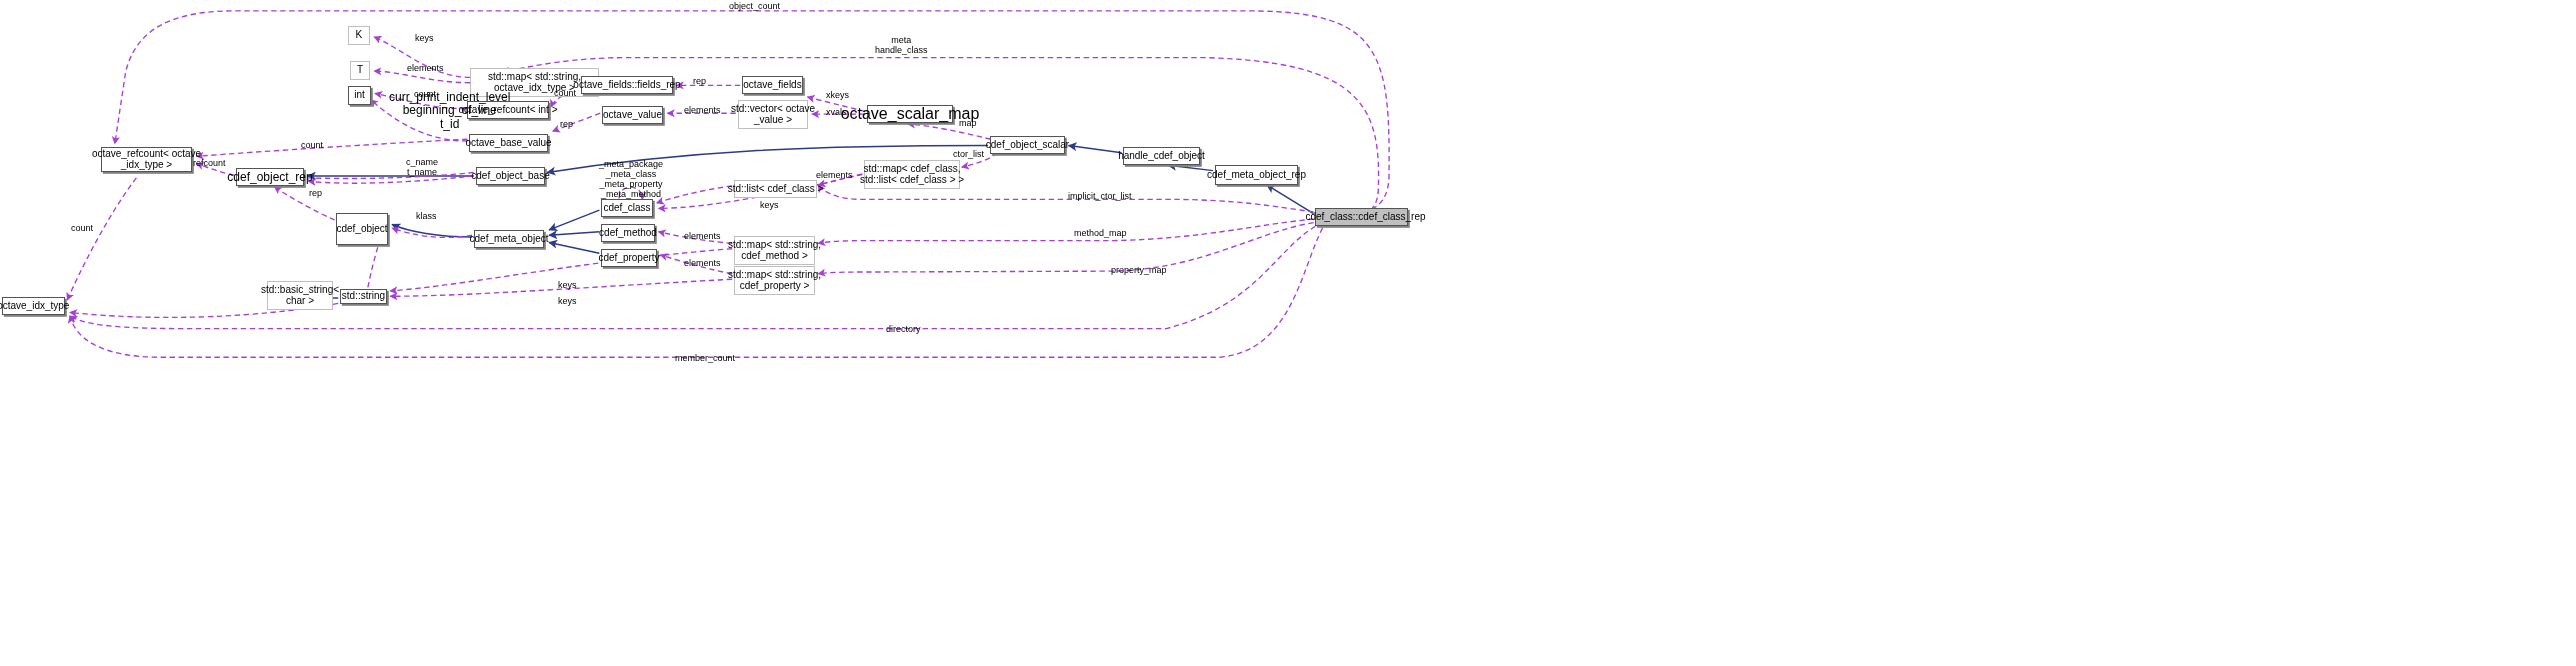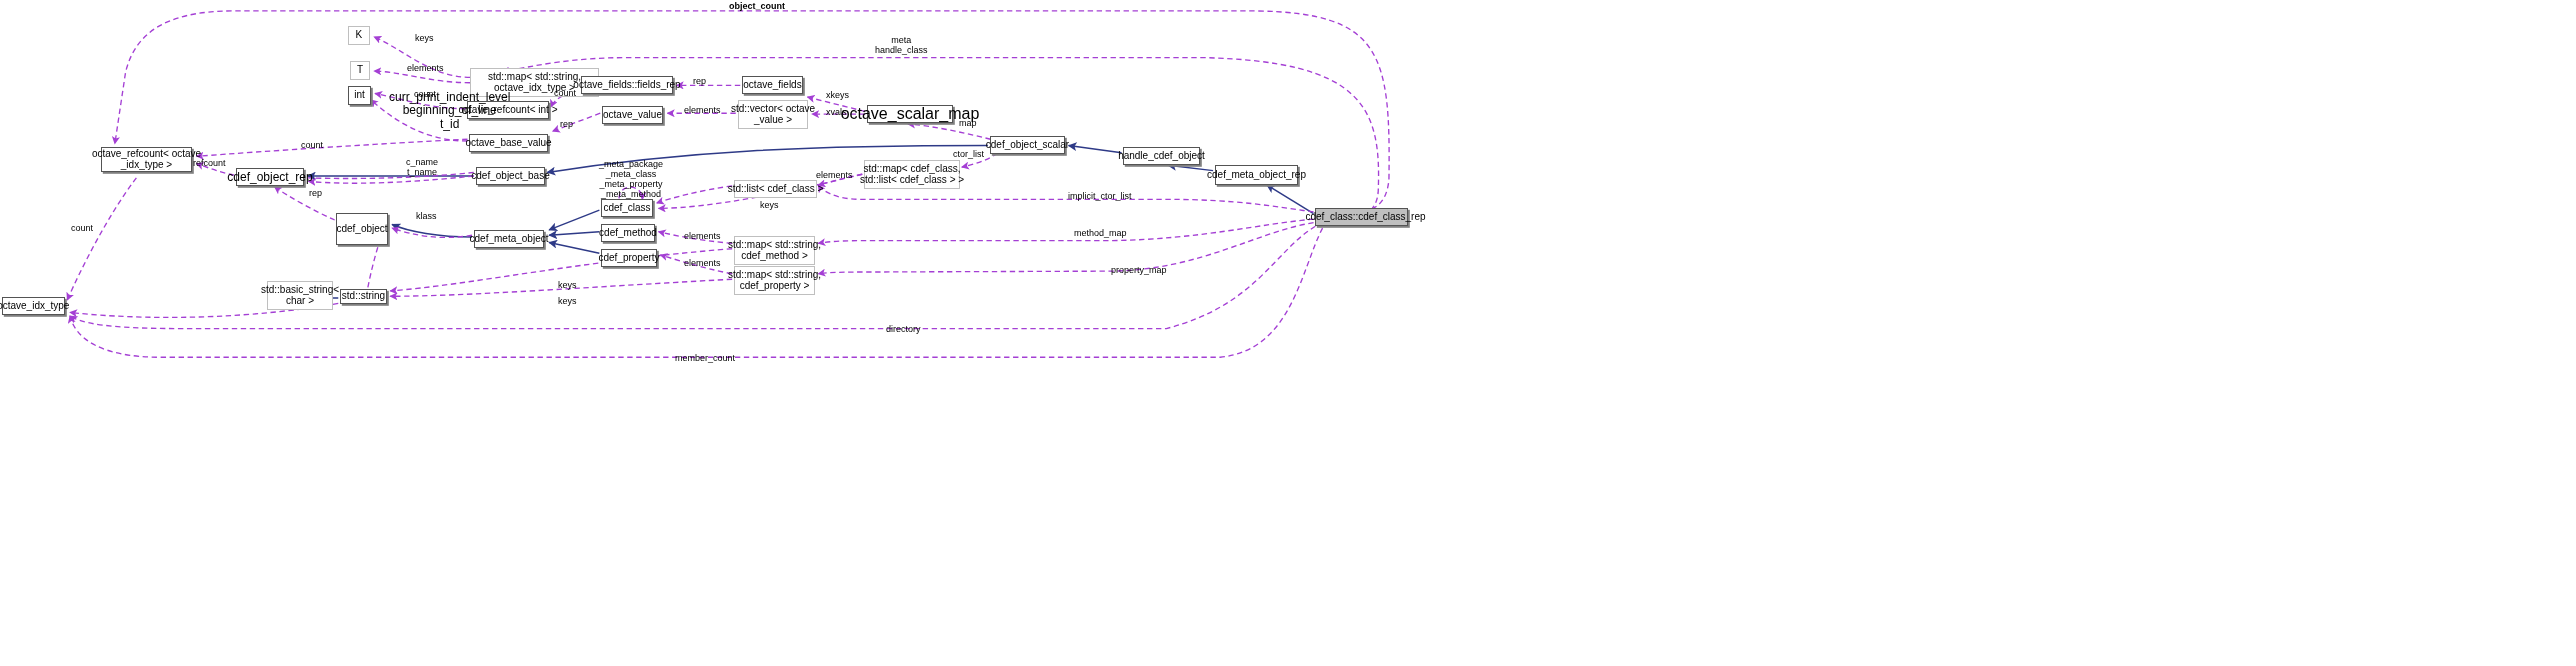--- a/index.html
+++ b/index.html
@@ -114,21 +114,21 @@
     <div class="node light" style="left: 734px; top: 236px; width: 81px; height: 29px; font-size: 10px;">std::map&lt; std::string,
 cdef_method &gt;</div>
     <div class="node solid" style="left: 601px; top: 249px; width: 56px; height: 18px; font-size: 10px;">cdef_property</div>
     <div class="node light" style="left: 734px; top: 266px; width: 81px; height: 29px; font-size: 10px;">std::map&lt; std::string,
 cdef_property &gt;</div>
     <div class="node light" style="left: 231px; top: 281px; width: 66px; height: 29px; font-size: 10px; margin-left: 36px;">std::basic_string&lt;
 char &gt;</div>
     <div class="node solid" style="left: 340px; top: 289px; width: 47px; height: 15px; font-size: 10px;">std::string</div>
     <div class="node solid" style="left: 1.8px; top: 297px; width: 63px; height: 18px; font-size: 10px;">octave_idx_type</div>
     <div class="node cur" style="left: 1315px; top: 208px; width: 93px; height: 18px; font-size: 10px; padding-left: 8px;">cdef_class::cdef_class_rep</div>
-    <div class="elabel" style="left: 729px; top: 0.9px; font-size: 9px; font-weight: bold;">object_count</div>
+    <div class="elabel" style="left: 729px; top: 0.9px; font-size: 9px;">object_count</div>
     <div class="elabel" style="left: 415px; top: 33px; font-size: 9px;">keys</div>
     <div class="elabel" style="left: 875px; top: 35px; font-size: 9px;">meta
 handle_class</div>
     <div class="elabel" style="left: 407px; top: 63px; font-size: 9px;">elements</div>
     <div class="elabel" style="left: 693px; top: 76px; font-size: 9px;">rep</div>
     <div class="elabel" style="left: 414px; top: 89px; font-size: 9px;">count</div>
     <div class="elabel" style="left: 554px; top: 88px; font-size: 9px;">count</div>
     <div class="elabel" style="left: 826px; top: 90px; font-size: 9px;">xkeys</div>
     <div class="elabel" style="left: 684px; top: 105px; font-size: 9px;">elements</div>
     <div class="elabel" style="left: 826px; top: 107px; font-size: 9px;">xvals</div>

